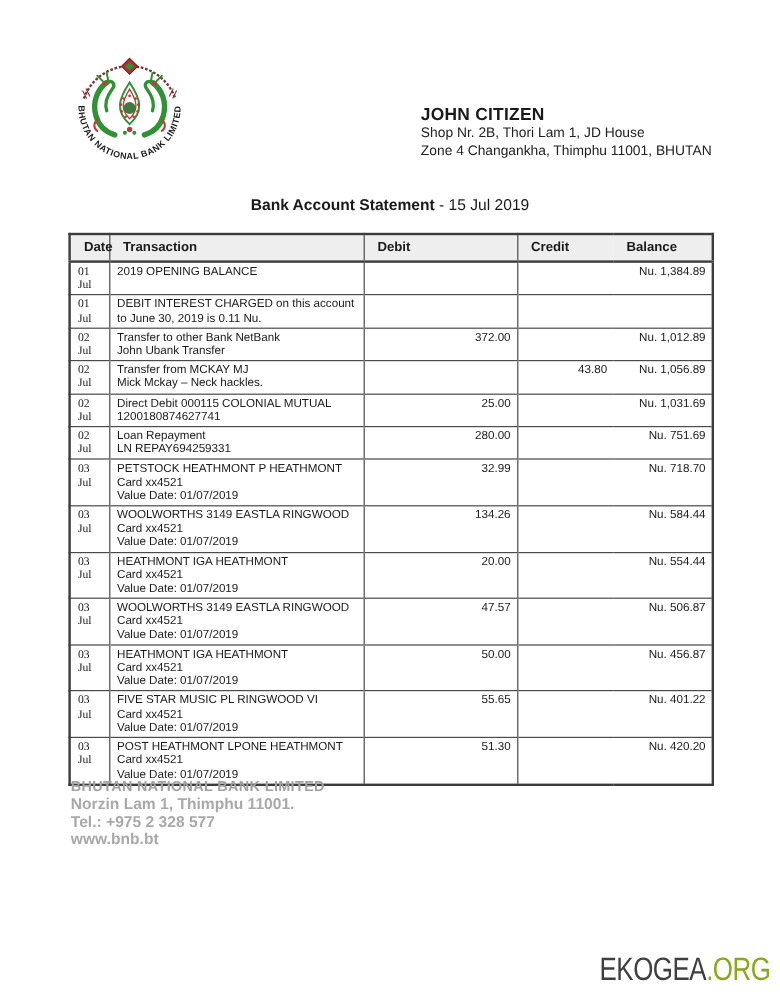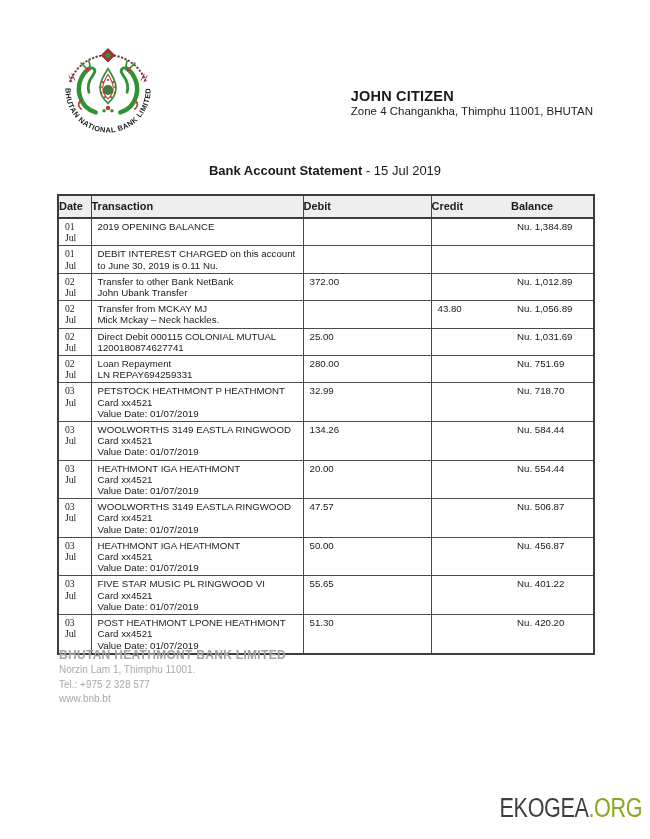--- a/index.html
+++ b/index.html
@@ -22,39 +22,39 @@
   .title .t-date{font-weight:normal;}
 
   
   table.stmt{
     position:absolute;left:57px;top:194px;width:536px;
     border-collapse:collapse;table-layout:fixed;
     border:2px solid #3c3c3c;
   }
   table.stmt th{
     background:#eeeeee;font-size:11px;font-weight:bold;text-align:left;
-    padding:4px 6px 5px 0;border-bottom:2px solid #3c3c3c;
+    padding:4px 6px 5px 11px;border-bottom:2px solid #3c3c3c;
   }
   table.stmt th.num{text-align:left;}
   table.stmt td{
     font-size:9.7px;line-height:11.2px;vertical-align:top;
     padding:2px 5px 2px 6px;border-top:1px solid #4a4a4a;
   }
   .b-right{border-right:1px solid #4a4a4a;}
   td.col-date{padding-left:5px;font-family:Liberation Serif, serif;}
   td.col-debit,td.col-credit,td.col-balance{
-    vertical-align:bottom;text-align:left;padding-bottom:3px;
+    vertical-align:bottom;text-align:right;padding-bottom:3px;
   }
   td.col-balance{padding-right:7px;}
   td.col-credit{padding-right:8px;margin-left:12px;}
 
   
   .bank-footer{position:absolute;left:59px;top:648px;color:#a9a9a9;}
   .bank-footer .bf-name{font-weight:bold;font-size:12px;letter-spacing:.3px;line-height:15px;color:#a2a2a2;}
-  .bank-footer .bf-line{font-size:10px;line-height:14.5px;}
+  .bank-footer .bf-line{font-size:13px;line-height:14.5px;font-weight:bold;}
 
   
   .brand{
     position:absolute;right:8px;top:793px;font-size:27px;letter-spacing:-.5px;
     transform:scaleX(.8);transform-origin:100% 50%;white-space:nowrap;
   }
   .brand .b-name{color:#3f3f3f;}
   .brand .b-tld{color:#8aa819;}
 </style>
 </head>
@@ -117,20 +117,21 @@
       <circle cx="107" cy="137" r="3" fill="#2f9235"></circle>
     </g>
 
     <text font-family="Liberation Sans, sans-serif" font-size="13.2" font-weight="bold" fill="#1a1a1a" letter-spacing="0.8" text-anchor="middle">
       <textPath href="#arcBottom" startOffset="50%">• BHUTAN NATIONAL BANK LIMITED •</textPath>
     </text>
   </svg>
 
   <div class="addr">
     <div class="name">JOHN CITIZEN</div>
+    <div class="line">Shop Nr. 2B, Thori Lam 1, JD House</div>
     <div class="line">Zone 4 Changankha, Thimphu 11001, BHUTAN</div>
   </div>
 
   <div class="title">
     <span class="t-main">Bank Account Statement</span><span class="t-date"> - 15 Jul 2019</span>
   </div>
 
   <table class="stmt">
     <colgroup>
       <col style="width:33px">
@@ -282,21 +283,21 @@
             <div>Value Date: 01/07/2019</div>
           </td>
           <td class="col-debit b-right">51.30</td>
           <td class="col-credit"></td>
           <td class="col-balance">Nu. 420.20</td>
         </tr>
       </tbody>
   </table>
 
   <div class="bank-footer">
-    <div class="bf-name">BHUTAN HEATHMONT BANK LIMITED</div>
+    <div class="bf-name">BHUTAN NATIONAL BANK LIMITED</div>
     <div class="bf-line">Norzin Lam 1, Thimphu 11001.</div>
     <div class="bf-line">Tel.: +975 2 328 577</div>
     <div class="bf-line">www.bnb.bt</div>
   </div>
 
   <div class="brand">
     <span class="b-name">EKOGEA</span><span class="b-tld" style="color: rgb(138, 168, 25);">.ORG</span>
   </div>
 
 </div>

